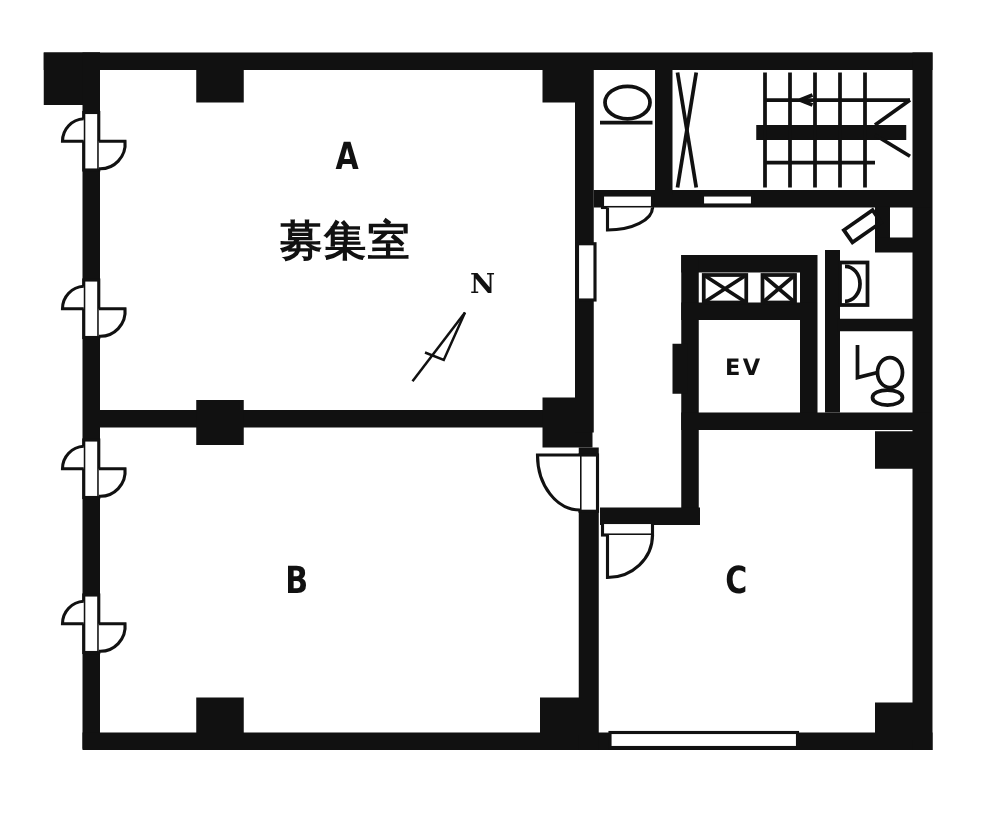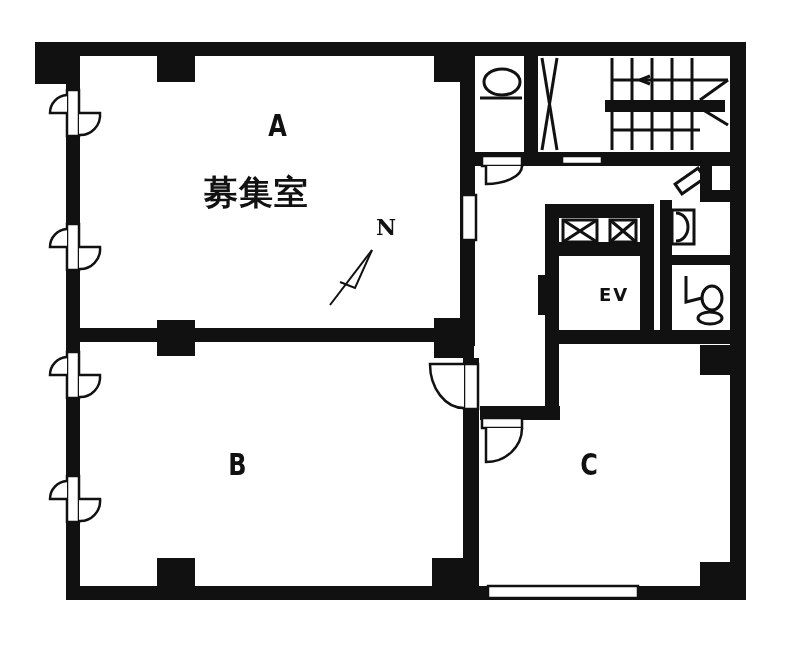--- a/index.html
+++ b/index.html
@@ -1,24 +1,24 @@
 <!DOCTYPE html>
 <html><head>
 <meta charset="utf-8">
 <style>
   html, body { margin: 0; padding: 0; background: #ffffff; }
   body { width: 787px; height: 657px; position: relative; overflow: hidden; font-family: "DejaVu Sans", sans-serif; }
   #plan { position: absolute; left: 0; top: 0; }
   .room-label { position: absolute; font-family: "DejaVu Sans", sans-serif; font-weight: bold; color: #111; transform: scaleX(0.8); transform-origin: center; }
   .lbl-A { left: 266px; top: 108px; font-size: 30px; }
-  .lbl-title { left: 204px; top: 170px; font-size: 34px; transform: none; letter-spacing: 1px; }
+  .lbl-title { left: 224px; top: 170px; font-size: 34px; transform: none; letter-spacing: 1px; }
   .lbl-B { left: 226px; top: 447px; font-size: 30px; }
   .lbl-C { left: 578px; top: 447px; font-size: 30px; }
   .lbl-N { left: 376px; top: 214px; font-size: 22px; font-family: "DejaVu Serif", serif; transform: none; }
-  .lbl-EV { left: 599px; top: 284px; font-size: 18px; transform: none; letter-spacing: 2px; }
+  .lbl-EV { left: 580px; top: 284px; font-size: 18px; transform: none; letter-spacing: 2px; }
 </style>
 </head>
 <body>
 
 <svg id="plan" width="787" height="657" viewBox="0 0 787 657">
   <g fill="#111" stroke="none">
 
     <rect x="35" y="42" width="711" height="14"></rect>
     <rect x="35" y="42" width="45" height="42"></rect>
     <rect x="66" y="42" width="14" height="557"></rect>

